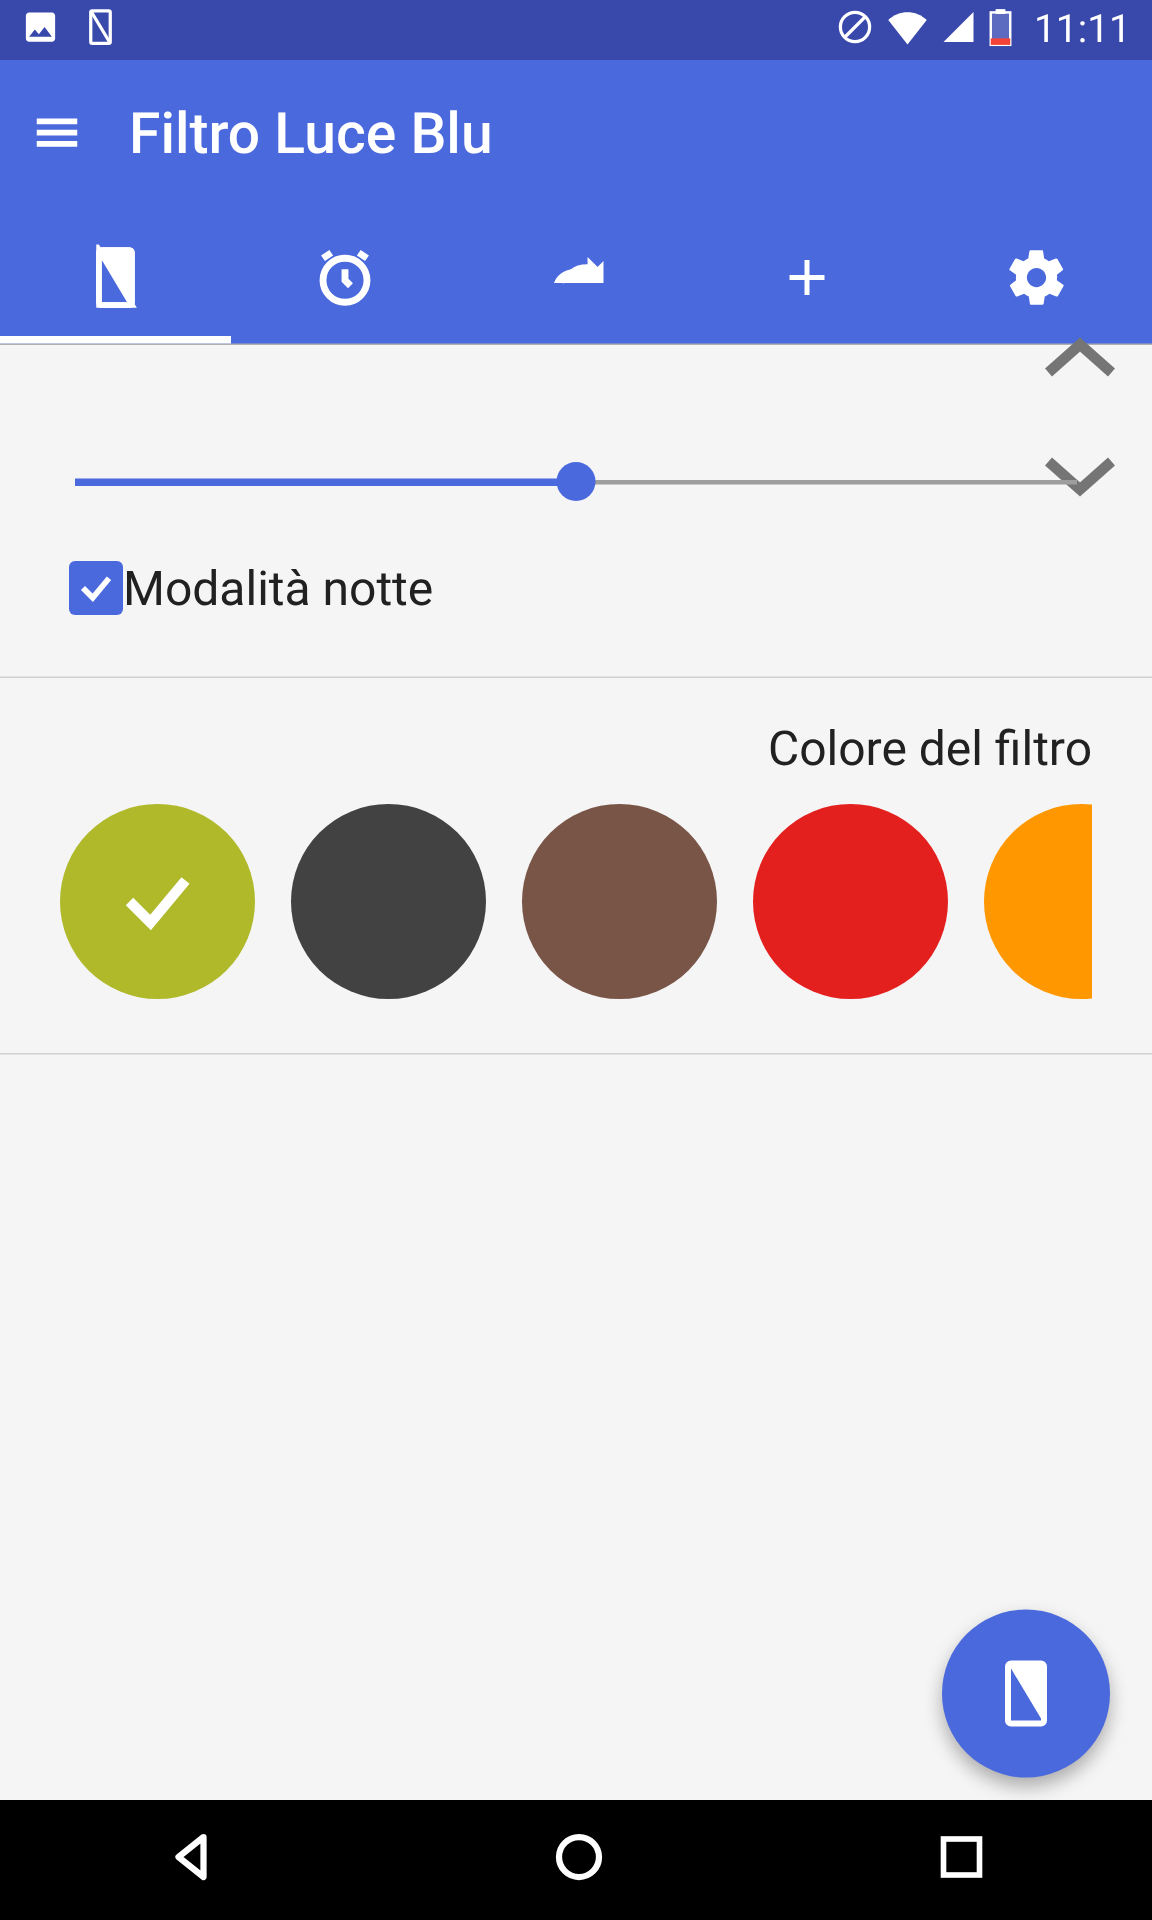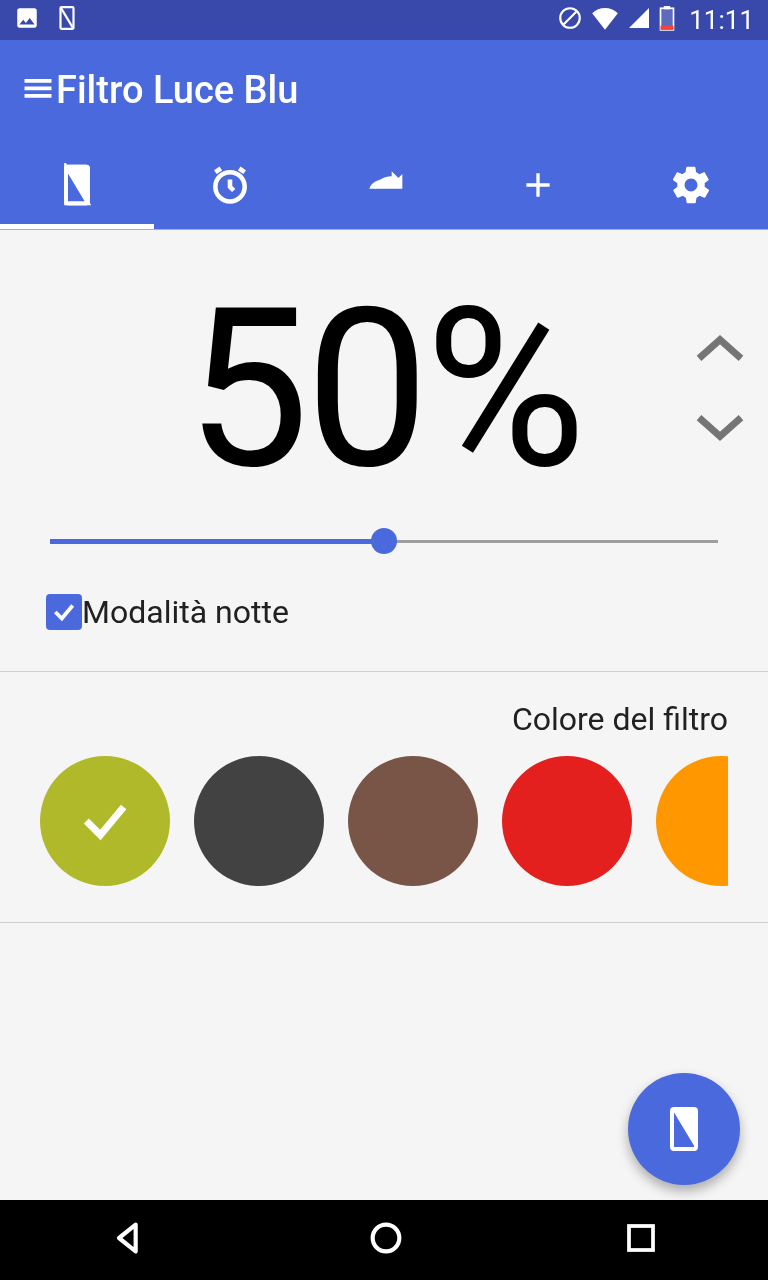--- a/index.html
+++ b/index.html
@@ -18,20 +18,21 @@
   .status-right { gap: 8px; }
   .clock { font-size: 26px; font-weight: 400; margin-left: 6px; }
 
   .app-bar {
     background: #4a69dd;
     color: #fff;
     height: 100px;
     display: flex;
     align-items: center;
     padding: 0 20px;
+    gap: 30px;
   }
   .app-title { font-size: 38px; font-weight: 500; }
 
   .tab-bar {
     background: #4a69dd;
     height: 90px;
     display: flex;
     border-bottom: 1px solid #b0b0b0;
   }
   .tab {
@@ -266,21 +267,20 @@
   <div class="tab">
     <svg width="44" height="44" viewBox="0 0 24 24" fill="#fff">
         <path d="M19.4 13c0-.3.1-.7.1-1s0-.7-.1-1l2.1-1.6c.2-.1.2-.4.1-.6l-2-3.5c-.1-.2-.4-.3-.6-.2l-2.5 1c-.5-.4-1.1-.7-1.7-1l-.4-2.6c0-.2-.2-.4-.5-.4h-4c-.2 0-.4.2-.5.4l-.4 2.6c-.6.2-1.2.6-1.7 1l-2.5-1c-.2-.1-.5 0-.6.2l-2 3.5c-.1.2-.1.5.1.6L4.6 11c0 .3-.1.7-.1 1s0 .7.1 1l-2.1 1.6c-.2.1-.2.4-.1.6l2 3.5c.1.2.4.3.6.2l2.5-1c.5.4 1.1.7 1.7 1l.4 2.6c0 .2.2.4.5.4h4c.2 0 .4-.2.5-.4l.4-2.6c.6-.2 1.2-.6 1.7-1l2.5 1c.2.1.5 0 .6-.2l2-3.5c.1-.2.1-.5-.1-.6L19.4 13zM12 15.5c-1.9 0-3.5-1.6-3.5-3.5s1.6-3.5 3.5-3.5 3.5 1.6 3.5 3.5-1.6 3.5-3.5 3.5z"></path>
       </svg>
   </div>
 </div>
 
 <div class="content">
 
   <div class="percent-row">
-    <div class="percent-value">50%</div>
     <div class="step-buttons">
       <span class="step-btn">
         <svg width="56" height="34" viewBox="0 0 24 14" fill="none" stroke="#757575" stroke-width="3">
             <path d="M3 11 L12 3 L21 11"></path>
           </svg>
       </span>
       <span class="step-btn">
         <svg width="56" height="34" viewBox="0 0 24 14" fill="none" stroke="#757575" stroke-width="3">
             <path d="M3 3 L12 11 L21 3"></path>
           </svg>

